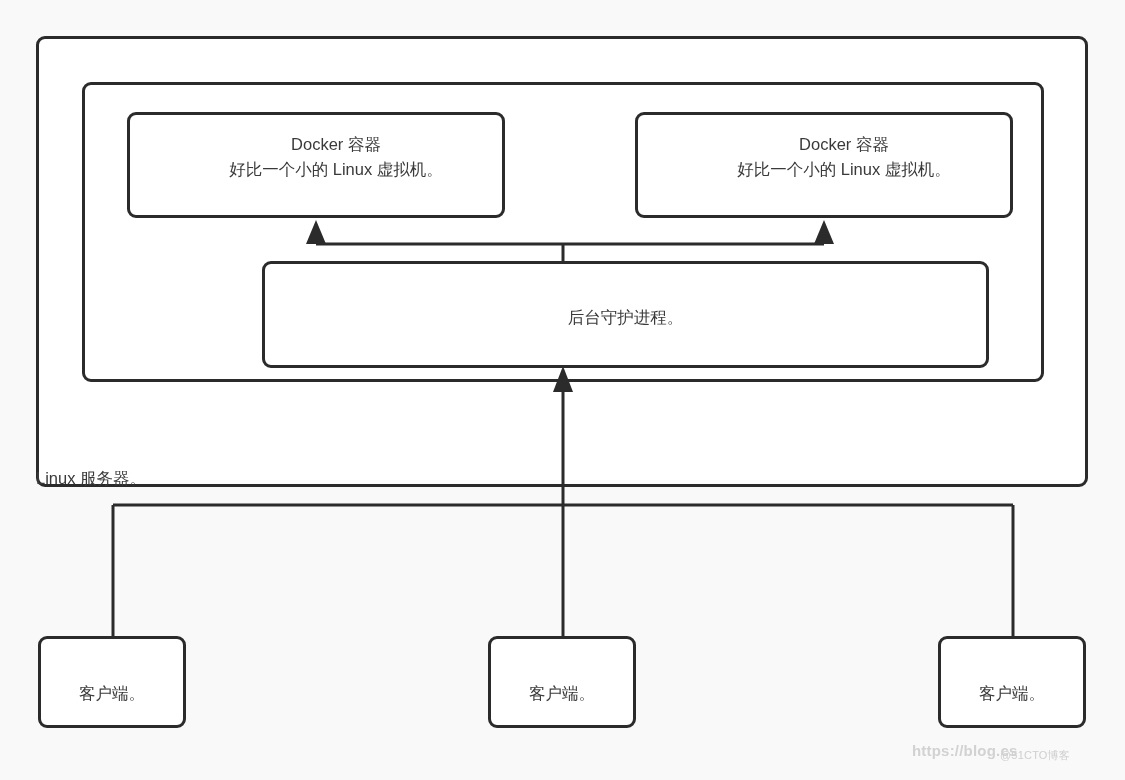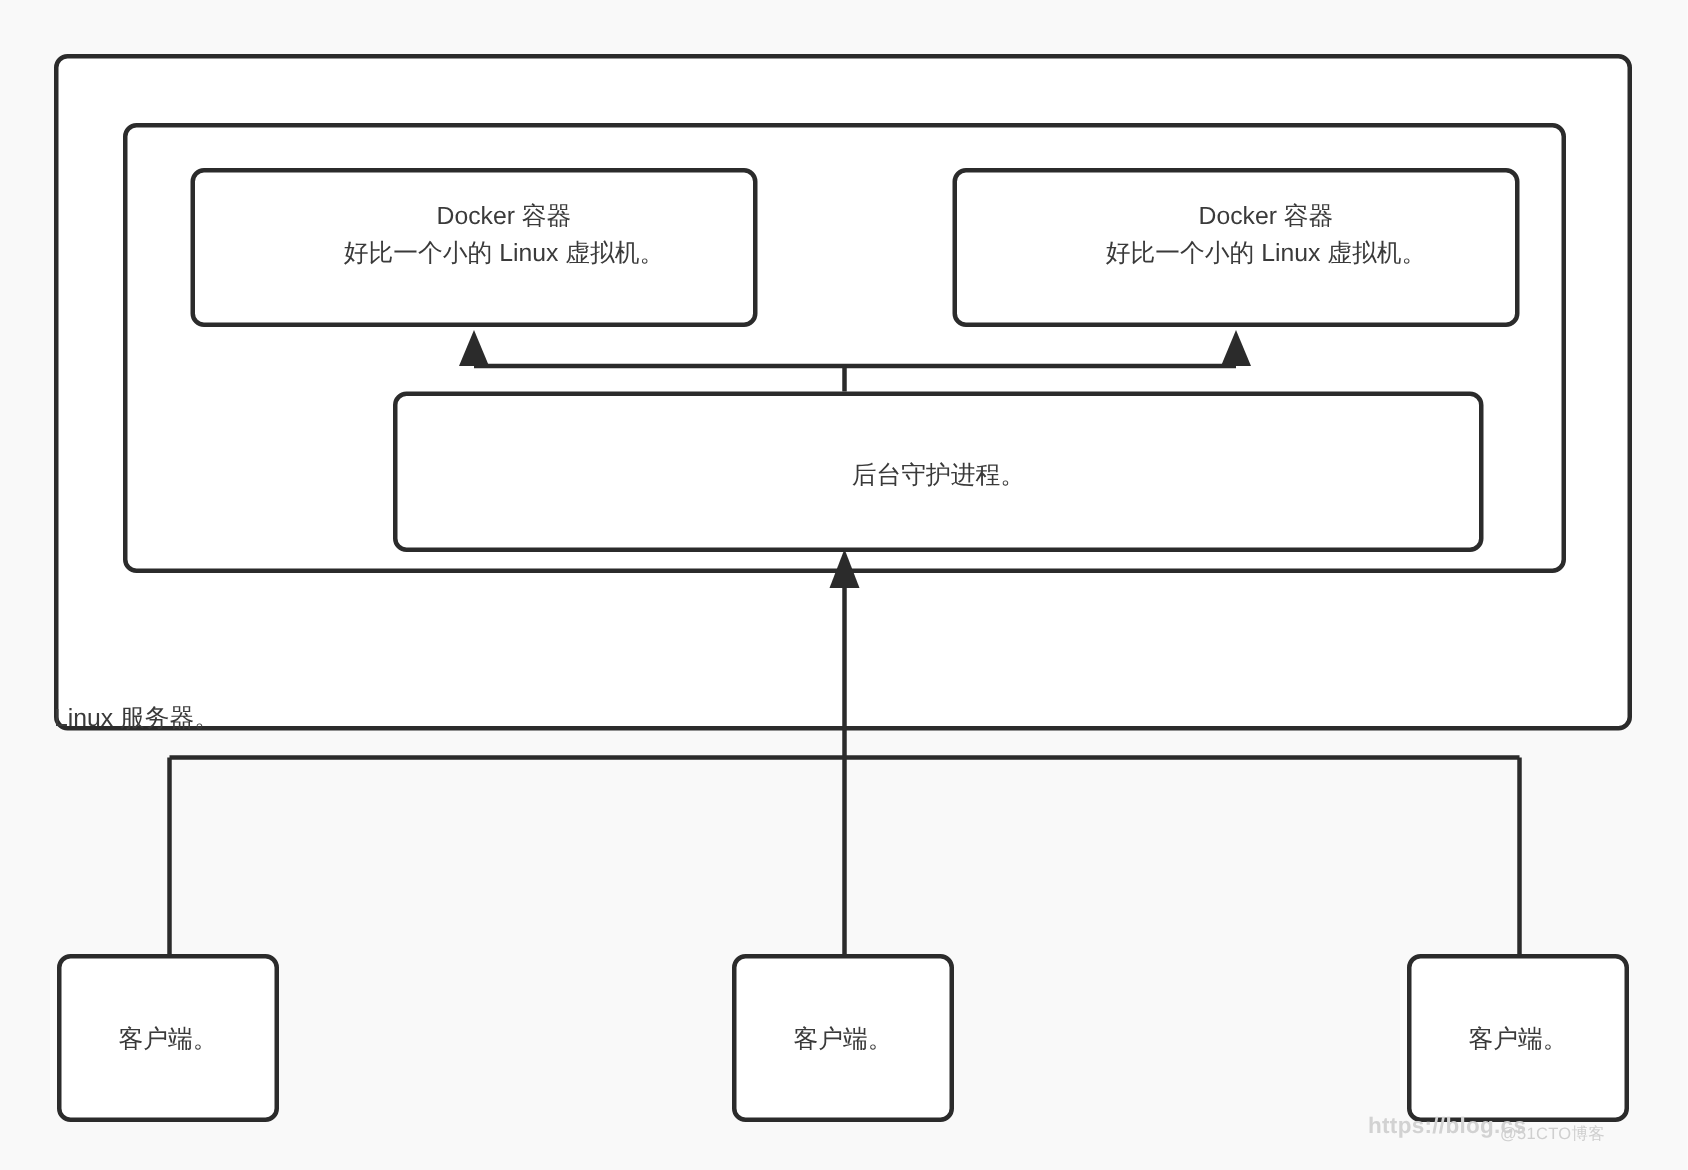--- a/index.html
+++ b/index.html
@@ -87,21 +87,21 @@
     top: 261px;
     width: 727px;
     height: 107px;
   }
   #daemon-label {
     top: 41px;
   }
   
   .client-box {
     width: 148px;
-    height: 112px;
+    height: 92px;
     top: 636px;
   }
   #client-left  { left: 38px; }
   #client-mid   { left: 488px; }
   #client-right { left: 938px; }
   .client-label { top: 42px; }
 
   
   #wires {
     position: absolute;

